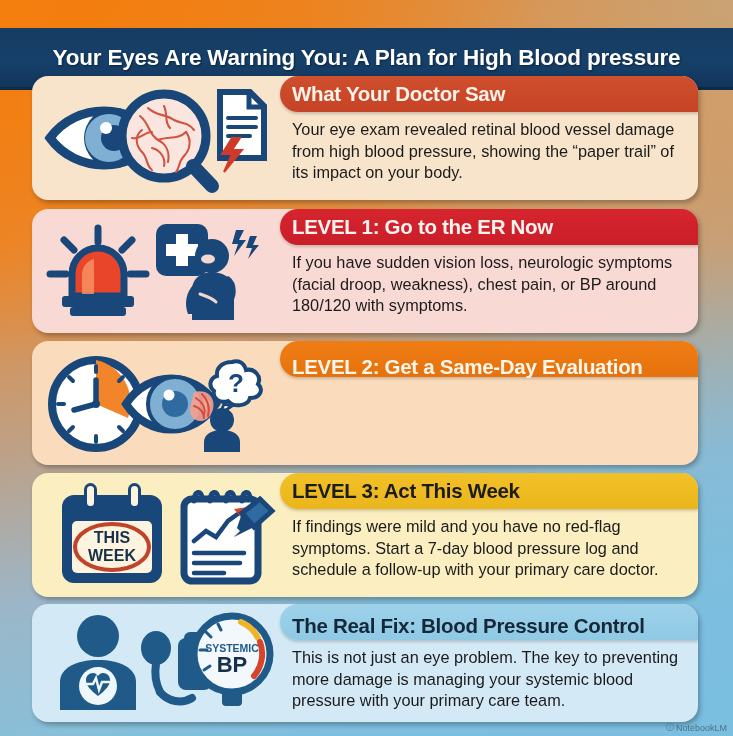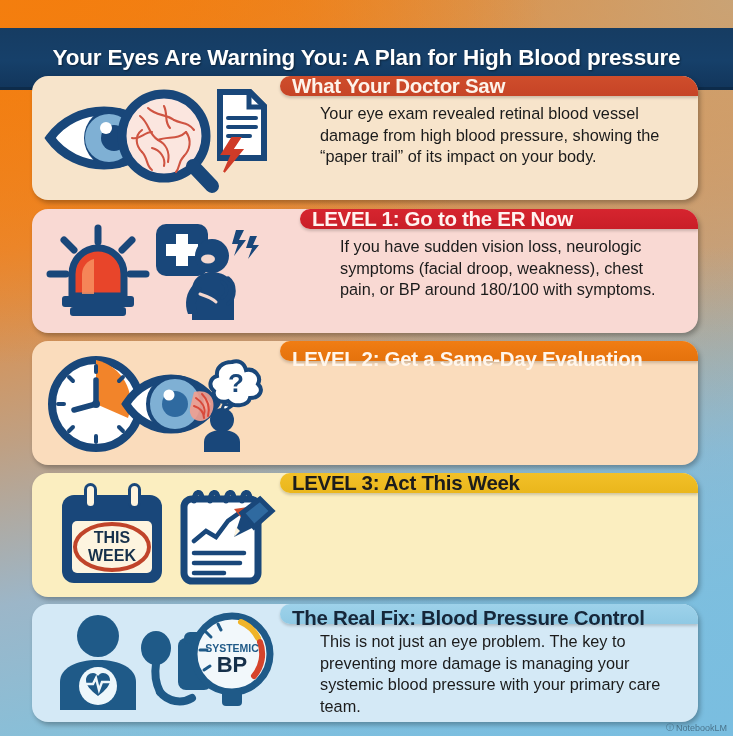--- a/index.html
+++ b/index.html
@@ -86,21 +86,21 @@
     align-items: center;
     justify-content: center;
   }
   .card-right {
     flex: 1 1 auto;
     position: relative;
     display: flex;
     flex-direction: column;
   }
   .card-header {
-    height: 20px;
+    height: 36px;
     border-top-left-radius: 18px;
     border-bottom-left-radius: 18px;
     display: flex;
     align-items: center;
     padding-left: 12px;
     box-sizing: border-box;
     box-shadow: 0 2px 3px rgba(0,0,0,0.18);
   }
   .card-header-text {
     font-size: 20.5px;
@@ -110,30 +110,29 @@
   }
   .card-body {
     padding: 7px 16px 6px 12px;
     box-sizing: border-box;
   }
   .card-body-text {
     font-size: 16.3px;
     line-height: 21.5px;
     color: #1b1b1b;
     font-weight: normal;
-    margin-left: 28px;
   }
 
   
   #card-1 { top: 76px; height: 124px; background: #f7e4cb; }
   #card-1 .card-header { background: linear-gradient(180deg, #cf4e2c 0%, #c64426 100%); }
   #card-1 .card-header-text { color: #fdf3ea; }
 
   
-  #card-2 { top: 209px; height: 124px; background: #f9d9d3; gap: 20px; }
+  #card-2 { top: 209px; height: 124px; background: #f9d9d3; }
   #card-2 .card-header { background: linear-gradient(180deg, #d6252f 0%, #c91e28 100%); }
   #card-2 .card-header-text { color: #fff3f0; }
 
   
   #card-3 { top: 341px; height: 124px; background: #fadcbc; }
   #card-3 .card-header { background: linear-gradient(180deg, #f07d14 0%, #e5720c 100%); }
   #card-3 .card-header-text { color: #fff6ec; margin-top: 16px; }
 
   
   #card-4 { top: 473px; height: 124px; background: #fbeec0; }
@@ -262,21 +261,21 @@
           </g>
           <path d="M164 78 C170 80 176 82 180 86" stroke="#f4d8cf" stroke-width="3" fill="none" stroke-linecap="round"></path>
         </g>
       </svg>
     </div>
     <div class="card-right">
       <div class="card-header">
         <span class="card-header-text">LEVEL 1: Go to the ER Now</span>
       </div>
       <div class="card-body">
-        <div class="card-body-text">If you have sudden vision loss, neurologic symptoms (facial droop, weakness), chest pain, or BP around 180/100 with symptoms.</div>
+        <div class="card-body-text">If you have sudden vision loss, neurologic symptoms (facial droop, weakness), chest pain, or BP around 180/120 with symptoms.</div>
       </div>
     </div>
   </div>
 
   <div class="card" id="card-3">
     <div class="card-icon">
       <svg class="icon-svg" width="240" height="110" viewBox="0 0 240 110">
 
         <g>
           <circle cx="60" cy="56" r="44" fill="#ffffff" stroke="#19477a" stroke-width="8"></circle>
@@ -361,20 +360,23 @@
             <path d="M218 48 L206 34 L198 58 Z" fill="#19477a"></path>
             <path d="M198 58 L204 52 L200 48 Z" fill="#fdf4df"></path>
           </g>
         </g>
       </svg>
     </div>
     <div class="card-right">
       <div class="card-header">
         <span class="card-header-text">LEVEL 3: Act This Week</span>
       </div>
+      <div class="card-body">
+        <div class="card-body-text">If findings were mild and you have no red-flag symptoms. Start a 7-day blood pressure log and schedule a follow-up with your primary care doctor.</div>
+      </div>
     </div>
   </div>
 
   <div class="card" id="card-5">
     <div class="card-icon">
       <svg class="icon-svg" width="240" height="106" viewBox="0 0 240 106">
 
         <g>
           <circle cx="62" cy="26" r="21" fill="#1f5a88"></circle>
           <path d="M24 100 L24 72 C24 58 40 50 62 50 C84 50 100 58 100 72 L100 100 Z" fill="#1f5a88"></path>

